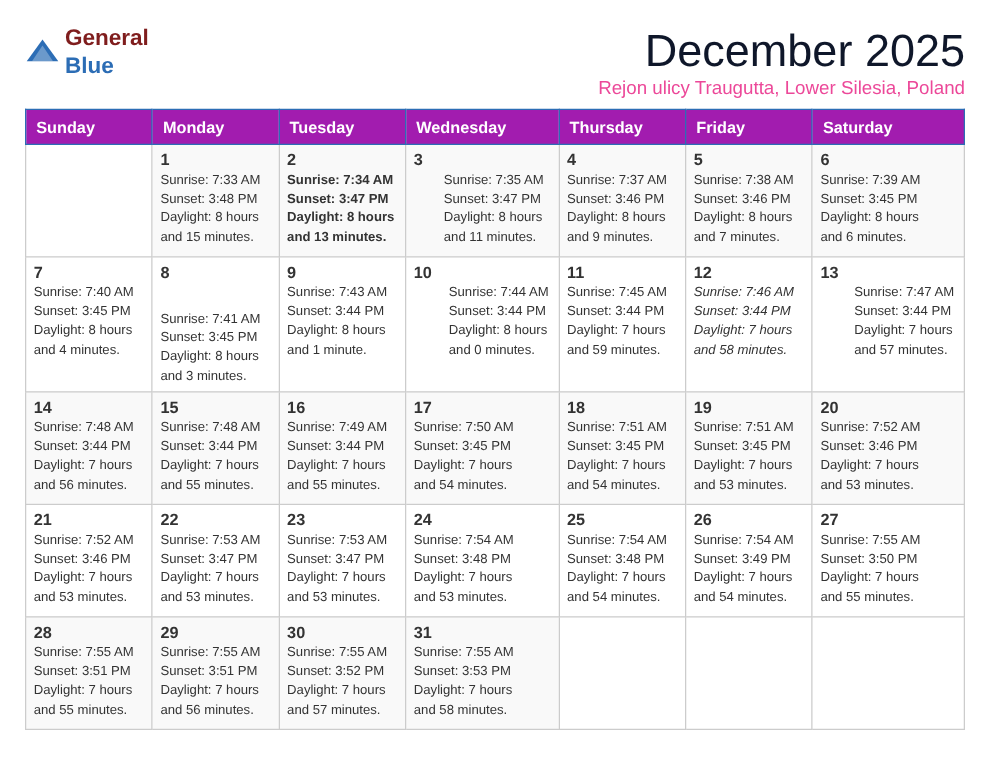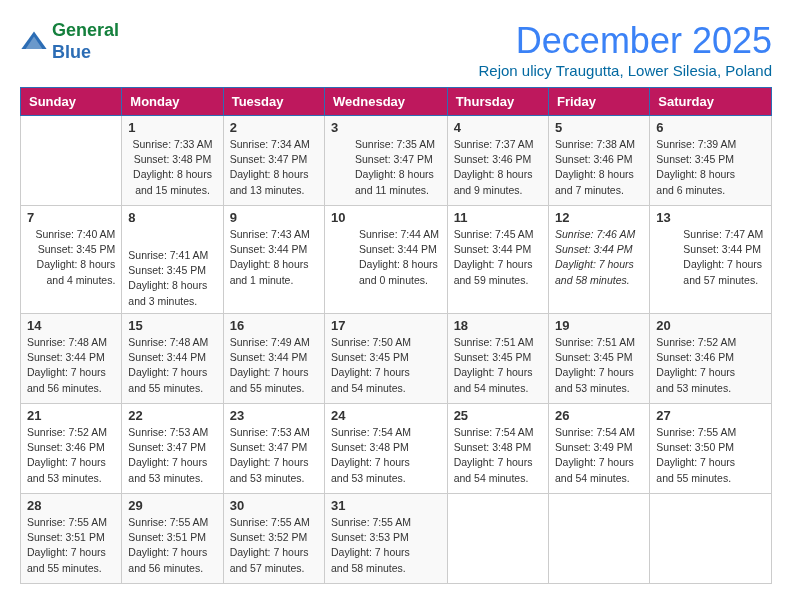--- a/index.html
+++ b/index.html
@@ -20,46 +20,46 @@
       display: flex;
       align-items: center;
       gap: 0;
     }
     .logo-text {
       font-size: 18px;
       font-weight: bold;
       color: #333;
       line-height: 1.2;
     }
-    .logo-text span { color: #15803d; }
+    .logo-text span { color: #7f1d1d; }
     .logo-icon {
       width: 28px;
       height: 28px;
       margin-right: 4px;
     }
     .title-block {
       text-align: right;
     }
     .month-title {
       font-size: 36px;
       font-weight: normal;
-      color: #3b82f6;
+      color: #0f172a;
     }
     .subtitle {
       font-size: 15px;
-      color: #0369a1;
+      color: #ec4899;
       text-align: right;
     }
     table {
       width: 100%;
       border-collapse: collapse;
       margin-top: 8px;
     }
     thead tr th {
-      background-color: #be185d;
+      background-color: #a21caf;
       color: #fff;
       font-size: 13px;
       padding: 6px 8px;
       text-align: left;
       border: 1px solid #2c6db5;
     }
     tbody tr td {
       border: 1px solid #ccc;
       vertical-align: top;
       padding: 4px 6px;
@@ -117,28 +117,28 @@
         <th>Thursday</th>
         <th>Friday</th>
         <th>Saturday</th>
       </tr>
   </thead>
   <tbody id="calendar-body">
       <tr>
         <td class="empty"></td>
         <td>
           <div class="day-number">1</div>
-          <div class="day-info" style="white-space: pre-line; text-align: center;">Sunrise: 7:33 AM
+          <div class="day-info" style="white-space: pre-line;">Sunrise: 7:33 AM
 Sunset: 3:48 PM
 Daylight: 8 hours
 and 15 minutes.</div>
         </td>
         <td>
           <div class="day-number">2</div>
-          <div class="day-info" style="white-space: pre-line;">Sunrise: 7:34 AM
+          <div class="day-info" style="white-space: pre-line; font-weight: bold;">Sunrise: 7:34 AM
 Sunset: 3:47 PM
 Daylight: 8 hours
 and 13 minutes.</div>
         </td>
         <td>
           <div class="day-number">3</div>
           <div class="day-info" style="white-space: pre-line; margin-left: 24px;">Sunrise: 7:35 AM
 Sunset: 3:47 PM
 Daylight: 8 hours
 and 11 minutes.</div>
@@ -161,21 +161,21 @@
           <div class="day-number">6</div>
           <div class="day-info" style="white-space: pre-line;">Sunrise: 7:39 AM
 Sunset: 3:45 PM
 Daylight: 8 hours
 and 6 minutes.</div>
         </td>
       </tr>
       <tr>
         <td>
           <div class="day-number">7</div>
-          <div class="day-info" style="white-space: pre-line; text-align: right;">Sunrise: 7:40 AM
+          <div class="day-info" style="white-space: pre-line;">Sunrise: 7:40 AM
 Sunset: 3:45 PM
 Daylight: 8 hours
 and 4 minutes.</div>
         </td>
         <td>
           <div class="day-number">8</div>
           <div class="day-info" style="white-space: pre-line; margin-top: 23px;">Sunrise: 7:41 AM
 Sunset: 3:45 PM
 Daylight: 8 hours
 and 3 minutes.</div>

